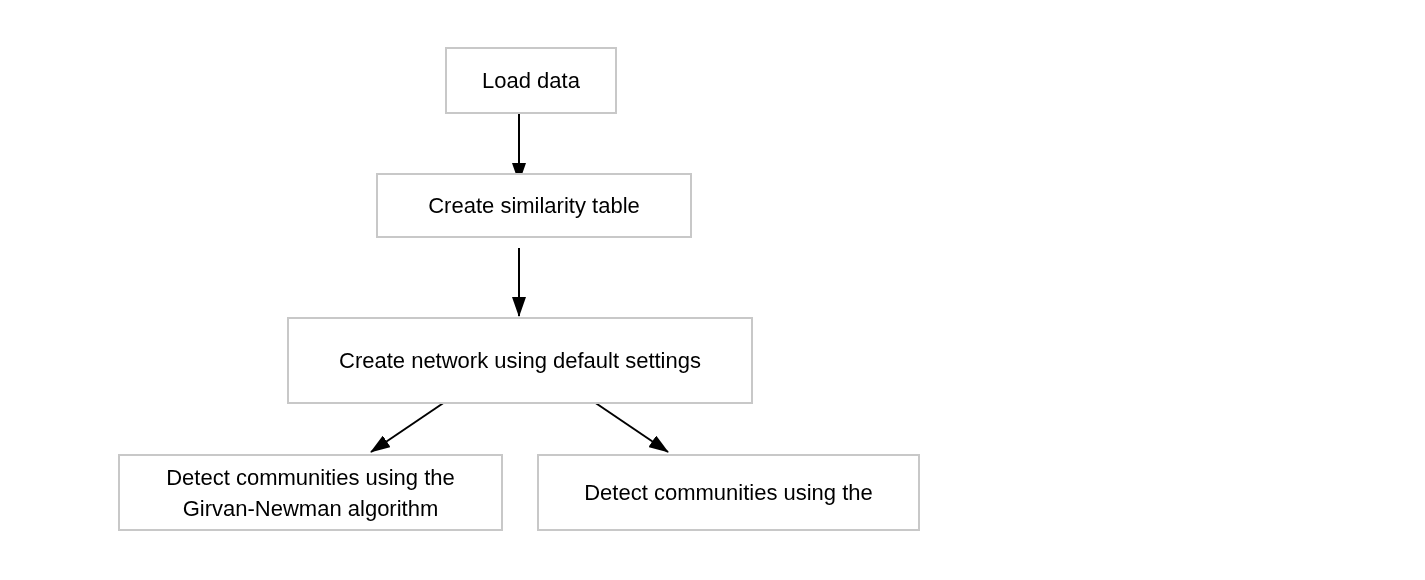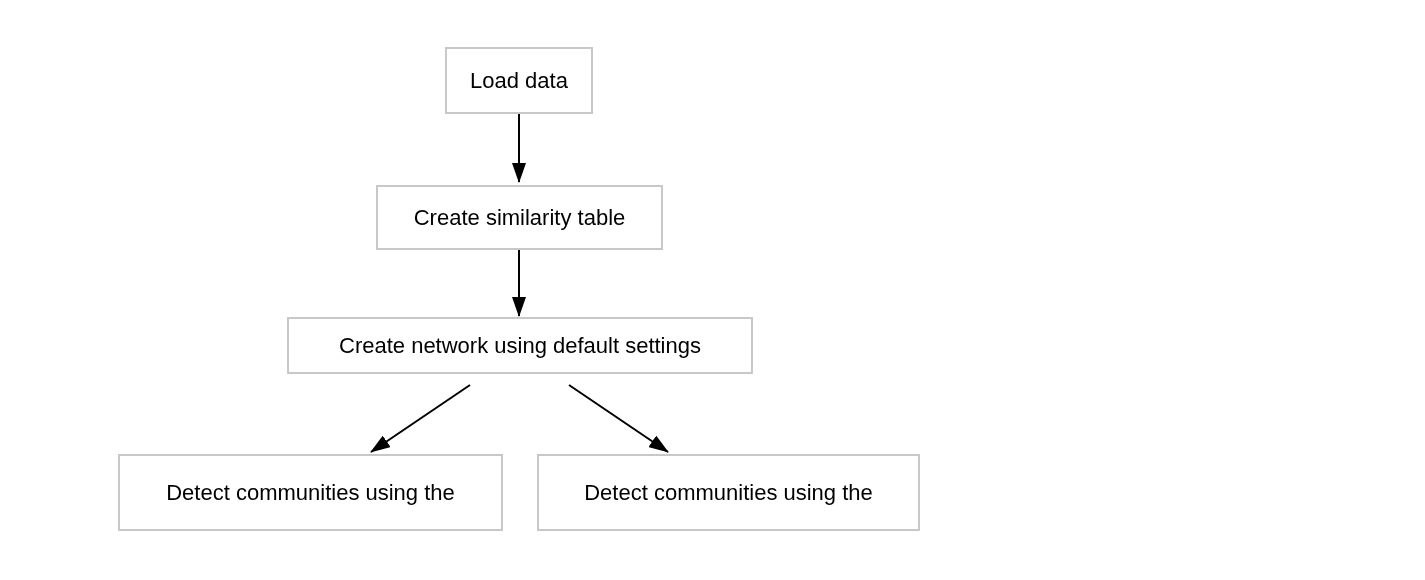--- a/index.html
+++ b/index.html
@@ -34,23 +34,23 @@
     justify-content: center;
     text-align: center;
     color: #000000;
     font-size: 22px;
     line-height: 31px;
     white-space: nowrap;
   }
   .flow-node .node-line {
     display: block;
   }
-  #node-load-data                 { left: 445px; top: 47px;  width: 148px; height: 67px; }
-  #node-create-similarity-table   { left: 376px; top: 185px; width: 287px; height: 65px; }
-  #node-create-network            { left: 287px; top: 317px; width: 466px; height: 57px; }
+  #node-load-data                 { left: 445px; top: 47px;  width: 172px; height: 67px; }
+  #node-create-similarity-table   { left: 376px; top: 173px; width: 316px; height: 65px; }
+  #node-create-network            { left: 287px; top: 317px; width: 466px; height: 87px; }
   #node-detect-girvan-newman      { left: 118px; top: 454px; width: 385px; height: 77px; }
   #node-detect-clique-percolation { left: 537px; top: 454px; width: 383px; height: 77px; }
   .edge-line {
     stroke: #000000;
     stroke-width: 2;
     fill: none;
   }
 </style>
 </head>
 <body>
@@ -76,19 +76,20 @@
   <div class="flow-node" id="node-create-similarity-table">
     <span class="node-line">Create similarity table</span>
   </div>
 
   <div class="flow-node" id="node-create-network">
     <span class="node-line">Create network using default settings</span>
   </div>
 
   <div class="flow-node" id="node-detect-girvan-newman">
     <span class="node-line">Detect communities using the</span>
+    <span class="node-line">Girvan-Newman algorithm</span>
   </div>
 
   <div class="flow-node" id="node-detect-clique-percolation">
     <span class="node-line">Detect communities using the</span>
   </div>
 
 </div>
 
 </body></html>

